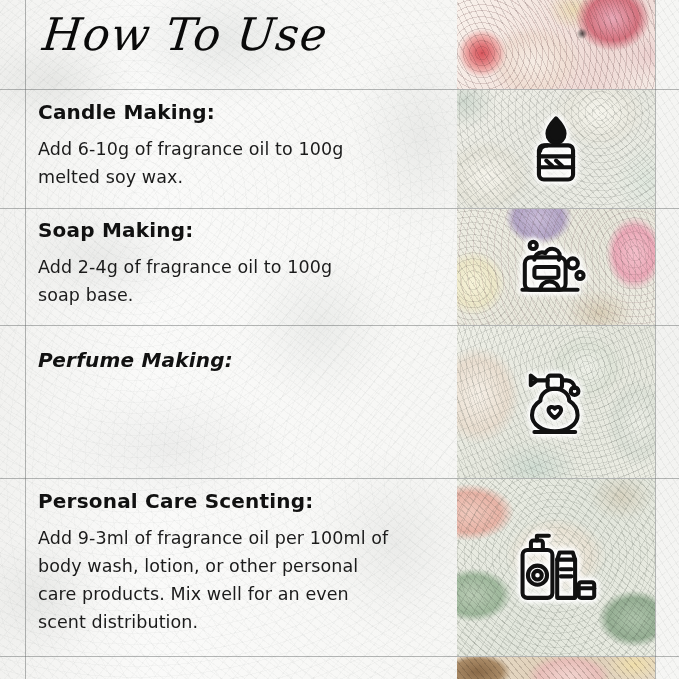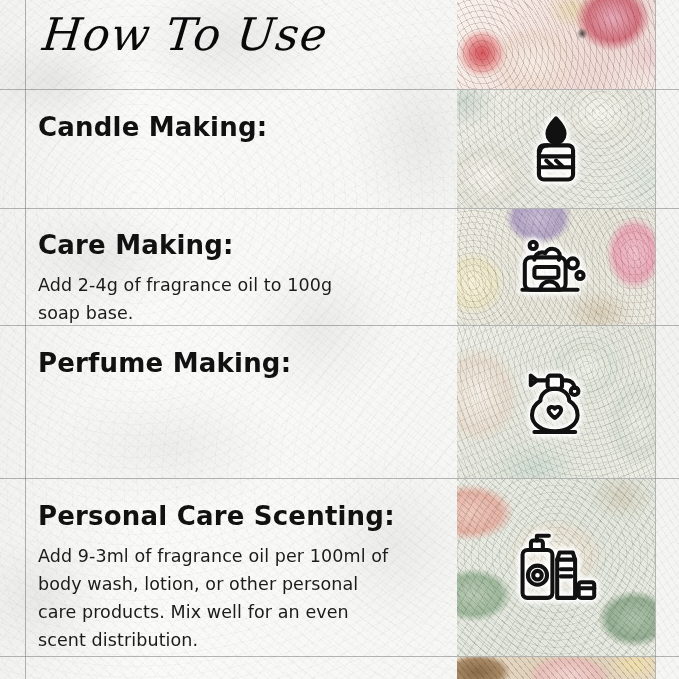--- a/index.html
+++ b/index.html
@@ -76,39 +76,39 @@
 
   
   .section {
     position: absolute;
     left: 38px;
     width: 405px;
   }
   .section .head {
     font-family: "DejaVu Sans", "Liberation Sans", sans-serif;
     font-weight: bold;
-    font-size: 26px;
+    font-size: 20px;
     color: #111111;
     letter-spacing: 0.2px;
-    margin: 12px 0 11px 0;
+    margin: 0 0 11px 0;
     white-space: nowrap;
   }
   .section .body {
     font-family: "DejaVu Sans", "Liberation Sans", sans-serif;
     font-weight: 400;
     font-size: 17.5px;
     line-height: 28px;
     color: #1b1b1b;
     letter-spacing: 0.1px;
     margin: 0;
     white-space: pre-line;
   }
   .s1 { top: 100px; }
   .s2 { top: 218px; }
-  .s3 { top: 336px; }
+  .s3 { top: 348px; font-style: italic; }
   .s4 { top: 489px; }
 
   
   .photo-col {
     position: absolute;
     left: 457px;
     top: 0;
     width: 198px;
     height: 679px;
     overflow: hidden;
@@ -359,24 +359,26 @@
   <div class="divider d1"></div>
   <div class="divider d2"></div>
   <div class="divider d3"></div>
   <div class="divider d4"></div>
   <div class="divider d5"></div>
 
   <div class="title">How To Use</div>
 
   <div class="section s1">
     <p class="head">Candle Making:</p>
+    <p class="body">Add 6-10g of fragrance oil to 100g
+melted soy wax.</p>
   </div>
 
   <div class="section s2">
-    <p class="head">Care Making:</p>
+    <p class="head">Soap Making:</p>
     <p class="body">Add 2-4g of fragrance oil to 100g
 soap base.</p>
   </div>
 
   <div class="section s3">
     <p class="head">Perfume Making:</p>
   </div>
 
   <div class="section s4">
     <p class="head">Personal Care Scenting:</p>

